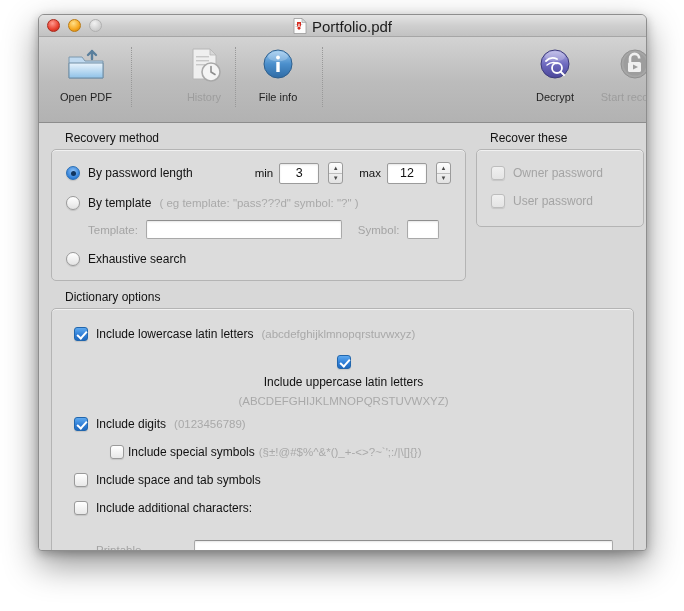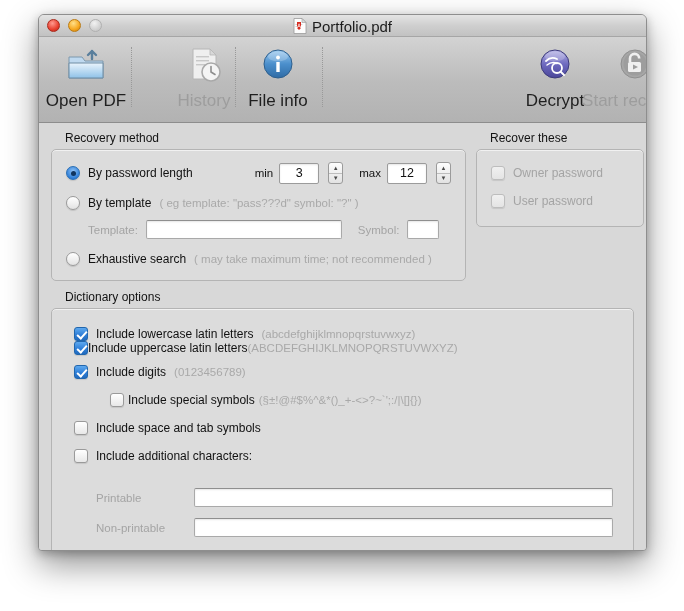--- a/index.html
+++ b/index.html
@@ -47,21 +47,21 @@
     height: 86px;
     background: linear-gradient(to bottom, #d3d3d3 0%, #bcbcbc 52%, #b2b2b2 100%);
     border-bottom: 1px solid #8d8d8d;
   }
   .tb-item {
     position: absolute; top: 6px;
     width: 86px;
     display: flex; flex-direction: column; align-items: center; gap: 4px;
   }
   .tb-icon { width: 44px; height: 44px; position: relative; }
-  .tb-label { font-size: 17px; color: #1f1f1f; white-space: nowrap; }
+  .tb-label { font-size: 11px; color: #1f1f1f; white-space: nowrap; }
   .tb-item.disabled .tb-label { color: #9d9d9d; }
   .tb-sep {
     position: absolute; top: 10px; height: 60px;
     border-left: 1px dotted #999;
   }
 
   
   .content {
     position: relative;
     height: calc(100% - 108px);
@@ -295,21 +295,20 @@
         <div class="row" style="margin-top:10px; padding-left:22px; gap:8px;">
           <span class="small-lbl dim">Template:</span>
           <div class="field" style="width:196px;"></div>
           <span class="small-lbl dim" style="margin-left:8px;">Symbol:</span>
           <div class="field" style="width:32px;"></div>
         </div>
 
         <div class="row" style="gap:8px; margin-top:13px;">
           <div class="radio"></div>
           <span class="lbl">Exhaustive search</span>
-          <span class="hint">( may take maximum time; not recommended )</span>
         </div>
       </div>
     </div>
 
     <div style="position:absolute; left:437px; top:6px; width:168px;">
       <div class="group-title">Recover these</div>
       <div class="box" style="padding:16px 14px 18px 14px;">
         <div class="row" style="gap:8px;">
           <div class="cb dim"></div>
           <span class="lbl dim">Owner password</span>
@@ -324,21 +323,21 @@
     <div style="position:absolute; left:12px; top:165px; right:12px;">
       <div class="group-title">Dictionary options</div>
       <div class="box" style="padding:18px 20px 18px 22px;">
 
         <div class="row" style="gap:8px;">
           <div class="cb on"></div>
           <span class="lbl">Include lowercase latin letters</span>
           <span class="hint">(abcdefghijklmnopqrstuvwxyz)</span>
         </div>
 
-        <div class="row" style="gap:0; ">
+        <div class="row" style="gap:6px; margin-top:14px;flex-direction:column;">
           <div class="cb on"></div>
           <span class="lbl">Include uppercase latin letters</span>
           <span class="hint">(ABCDEFGHIJKLMNOPQRSTUVWXYZ)</span>
         </div>
 
         <div class="row" style="gap:8px; margin-top:10px;">
           <div class="cb on"></div>
           <span class="lbl">Include digits</span>
           <span class="hint">(0123456789)</span>
         </div>

